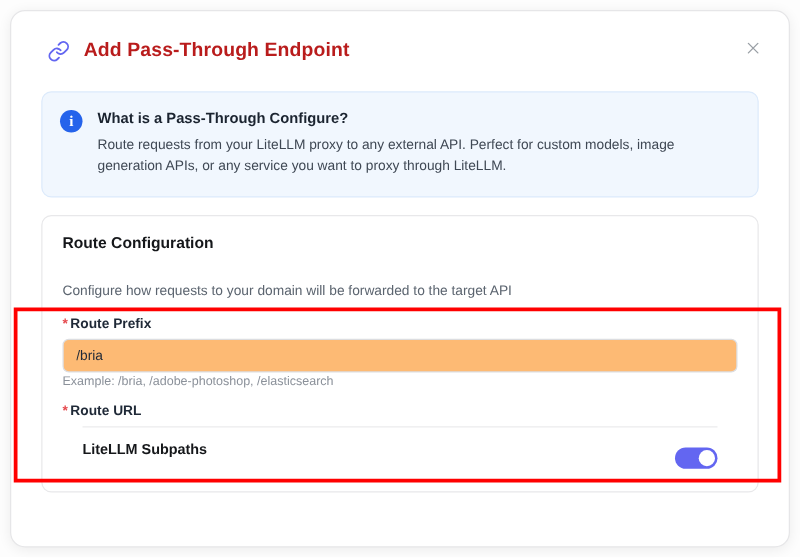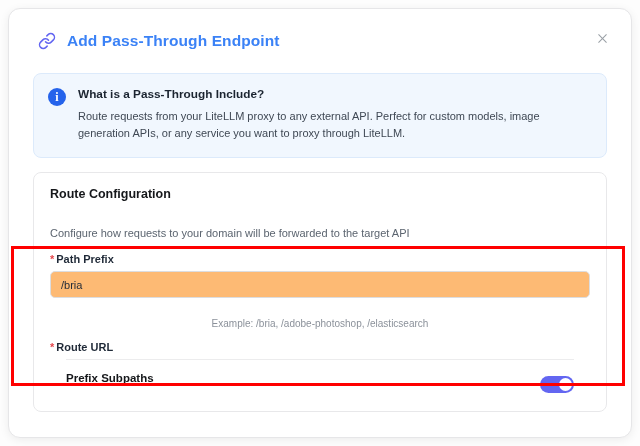--- a/index.html
+++ b/index.html
@@ -43,21 +43,21 @@
     width: 20px;
     height: 20px;
     display: inline-flex;
     align-items: center;
     justify-content: center;
     color: #6366f1;
   }
   .modal-title {
     font-size: 15.5px;
     font-weight: bold;
-    color: #3b82f6;
+    color: #b91c1c;
     letter-spacing: 0.1px;
   }
   .close-icon {
     position: absolute;
     right: 20px;
     top: 20px;
     width: 18px;
     height: 18px;
     display: flex;
     align-items: center;
@@ -144,23 +144,22 @@
     font-family: "Liberation Sans", sans-serif;
     background: #fdba74;
     outline: none;
   }
   .text-input.focused {
     border: 1.5px solid #6366f1;
   }
   .hint {
     font-size: 10px;
     color: #8b919a;
-    margin-top: 20px;
+    margin-top: 2px;
     margin-bottom: 12px;
-    text-align: center;
   }
   
   .highlight-box {
     position: absolute;
     border: 3px solid #ff0000;
     pointer-events: none;
     left: 11px;
     top: 246px;
     width: 614px;
     height: 140px;
@@ -224,46 +223,46 @@
         <svg width="13" height="13" viewBox="0 0 24 24" fill="none" stroke="currentColor" stroke-width="2" stroke-linecap="round">
           <line x1="5" y1="5" x2="19" y2="19"></line>
           <line x1="19" y1="5" x2="5" y2="19"></line>
         </svg>
       </span>
     </div>
 
     <div class="info-banner">
       <span class="info-icon">i</span>
       <div class="info-body">
-        <div class="info-title">What is a Pass-Through Include?</div>
+        <div class="info-title">What is a Pass-Through Configure?</div>
         <div class="info-text">Route requests from your LiteLLM proxy to any external API. Perfect for custom models, image generation APIs, or any service you want to proxy through LiteLLM.</div>
       </div>
     </div>
 
     <div class="route-card">
       <div class="card-title">Route Configuration</div>
       <div class="card-sub">Configure how requests to your domain will be forwarded to the target API</div>
 
       <div class="field">
         <div class="field-label">
-          <span class="req">*</span><span>Path Prefix</span>
+          <span class="req">*</span><span>Route Prefix</span>
         </div>
         <input class="text-input" type="text" value="/bria" style="">
         <div class="hint">Example: /bria, /adobe-photoshop, /elasticsearch</div>
       </div>
 
       <div class="field">
         <div class="field-label">
           <span class="req">*</span><span>Route URL</span>
         </div>
       </div>
 
       <div class="subpath-row">
         <div>
-          <div class="subpath-title">Prefix Subpaths</div>
+          <div class="subpath-title">LiteLLM Subpaths</div>
         </div>
         <div class="toggle">
           <div class="knob"></div>
         </div>
       </div>
     </div>
 
   </div>
 
   <div class="highlight-box"></div>

